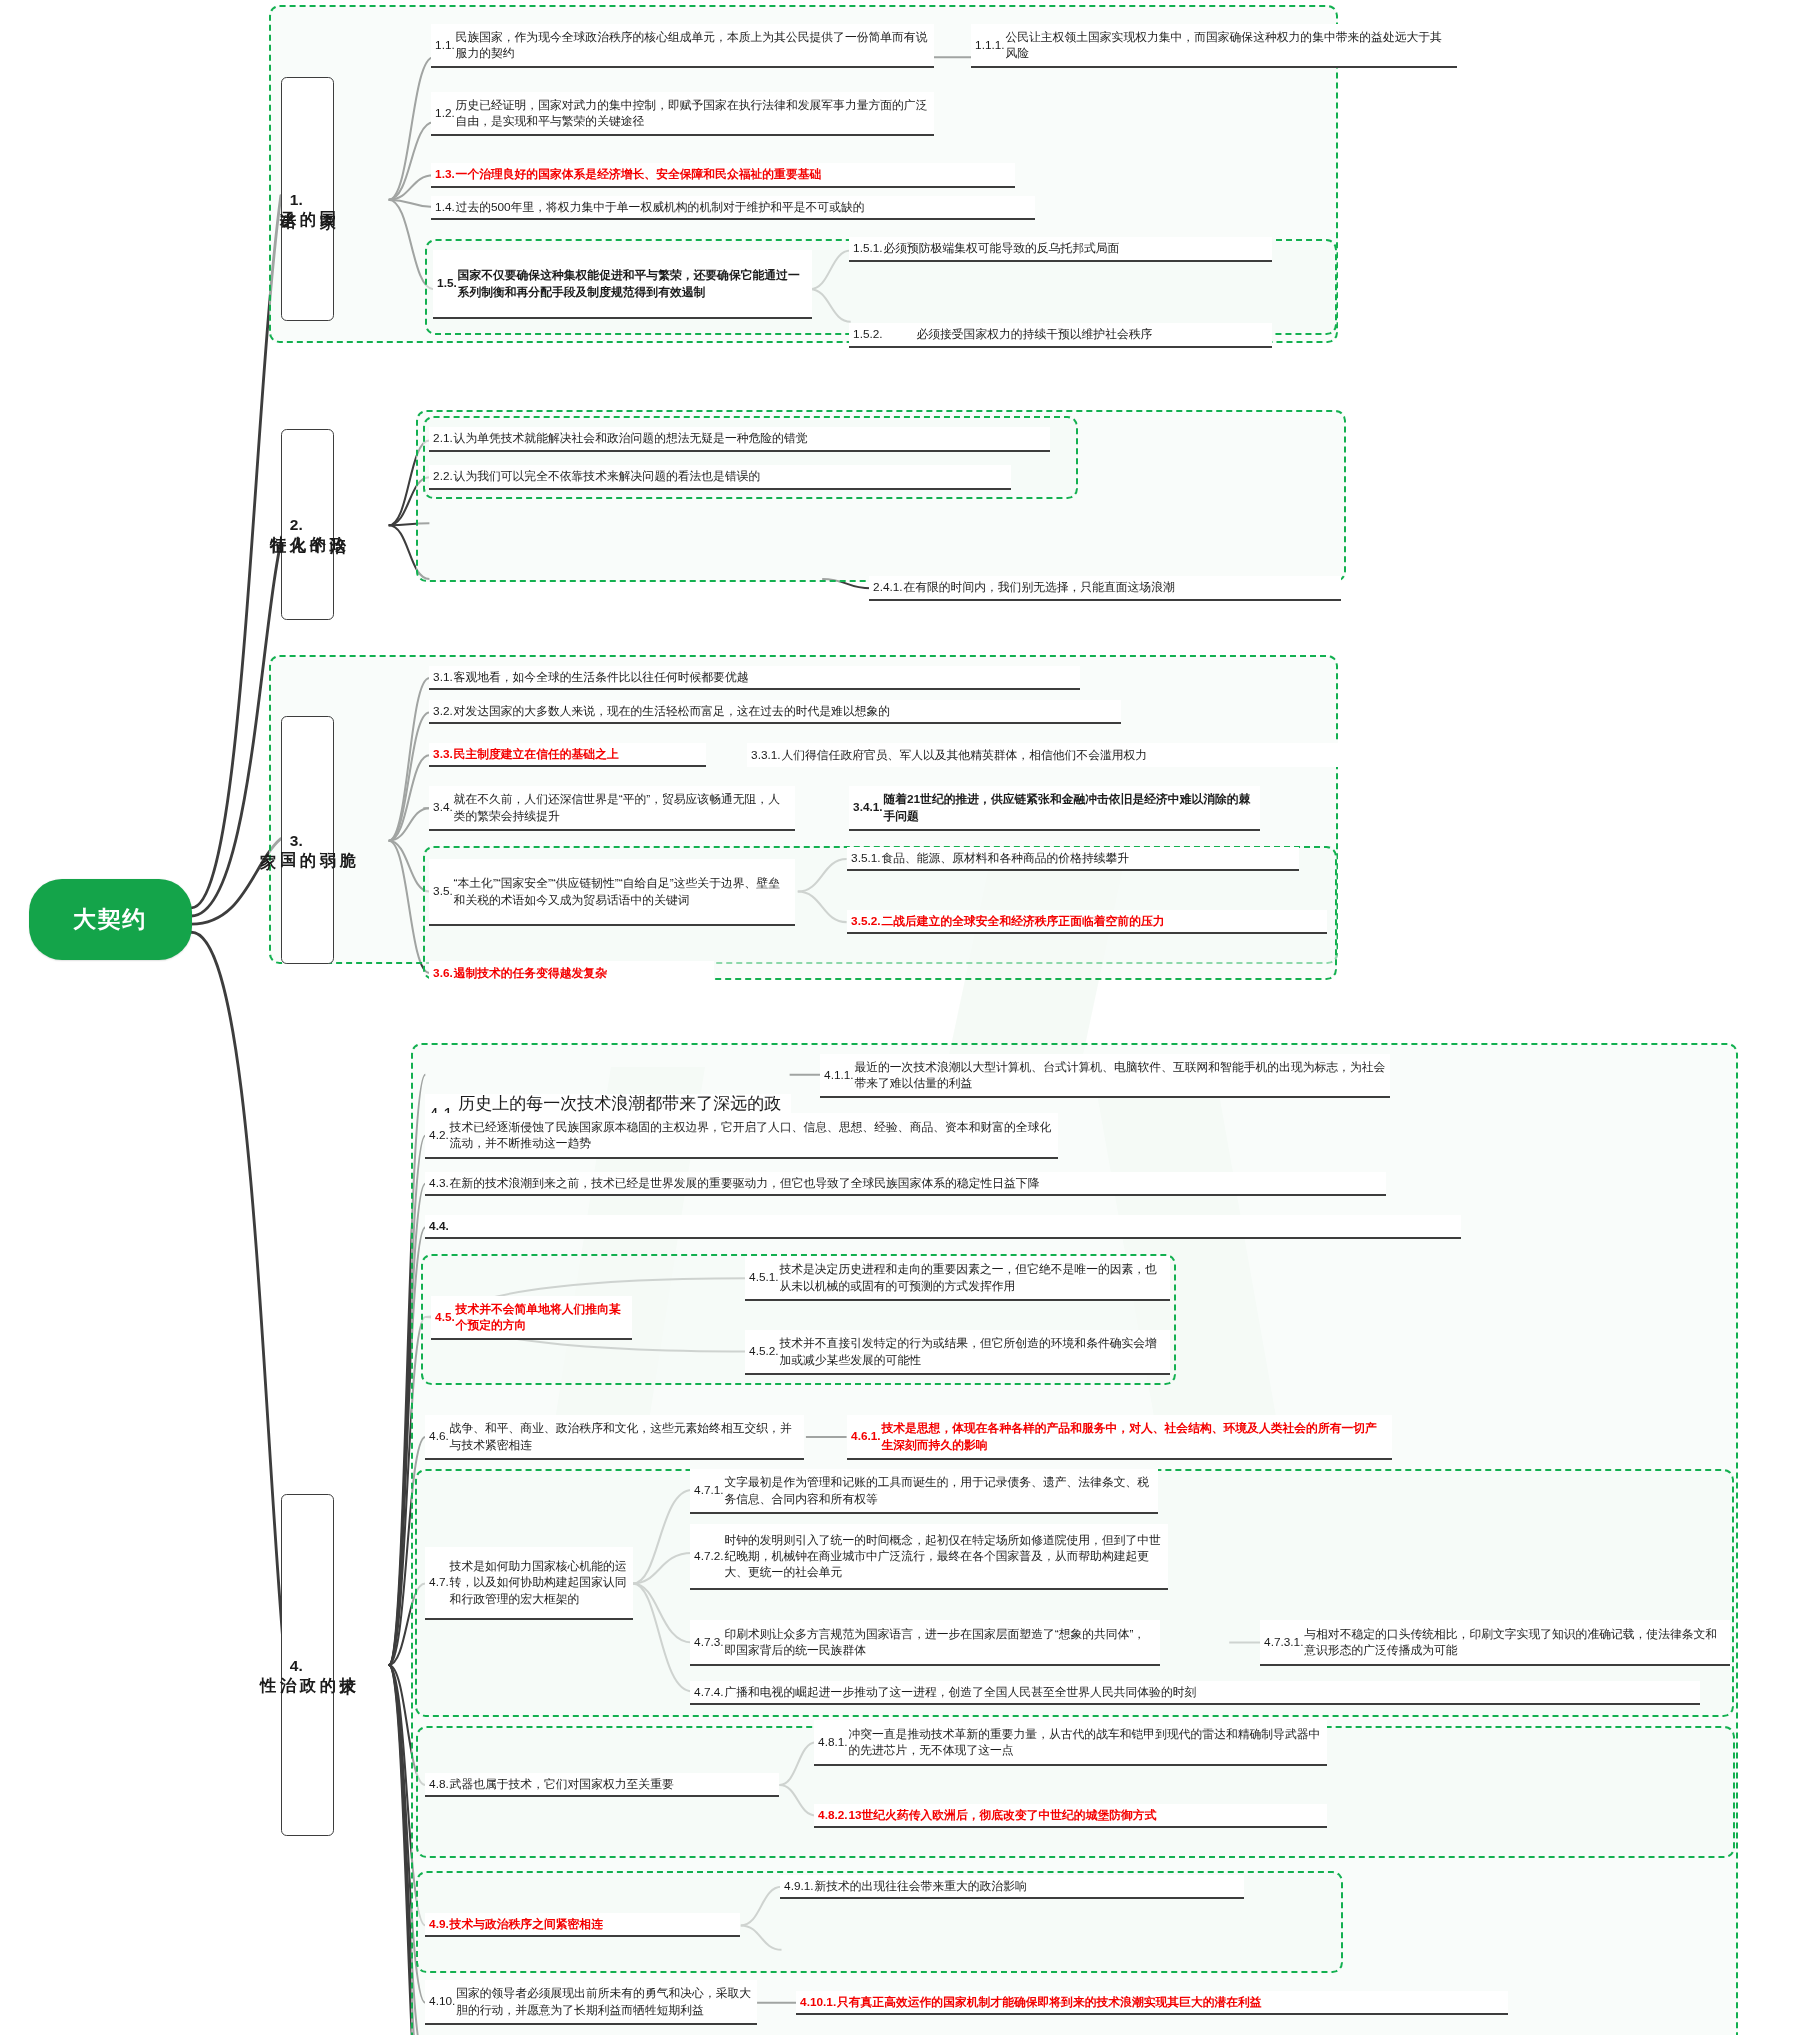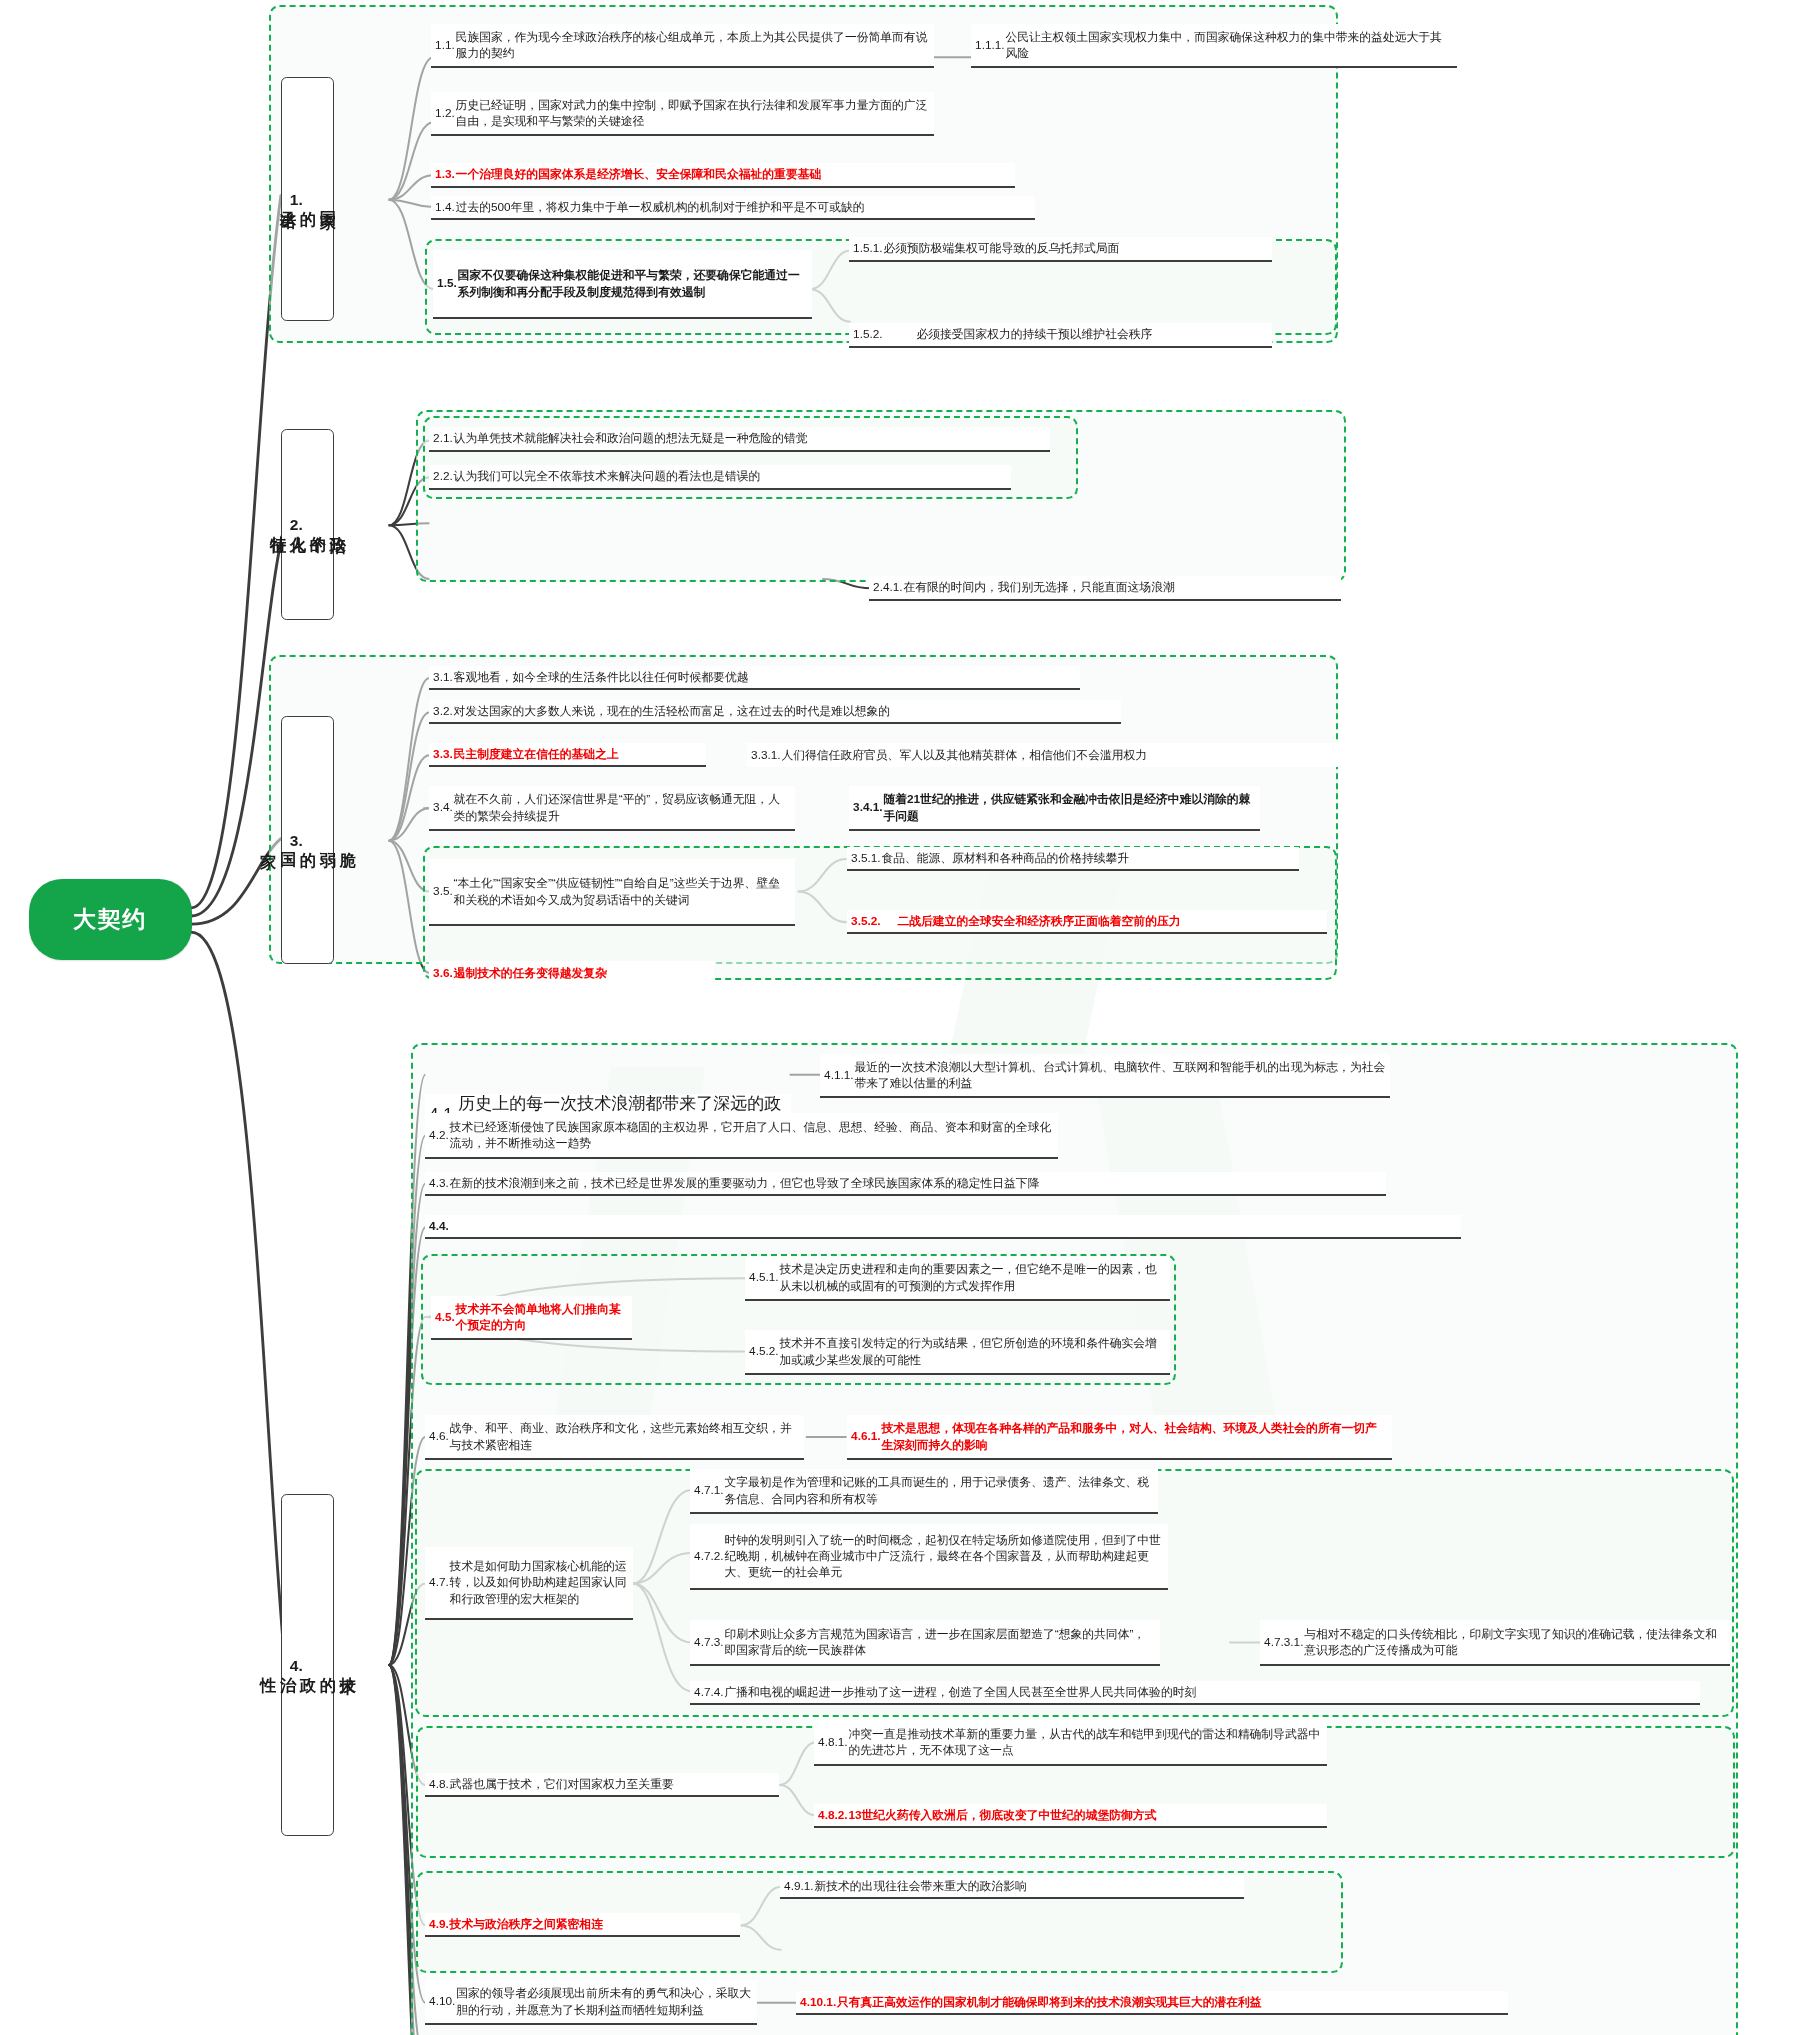--- a/index.html
+++ b/index.html
@@ -278,21 +278,21 @@
   </div>
 
   <div class="node underline" style="left:429px;top:859px;width:366px;height:67px;font-size:11.8px;">
     <span class="num">3.5.</span>
     <span class="txt">“本土化”“国家安全”“供应链韧性”“自给自足”这些关于边界、壁垒和关税的术语如今又成为贸易话语中的关键词</span>
   </div>
   <div class="node underline" style="left:847px;top:847px;width:452px;height:24.4px;font-size:11.8px;">
     <span class="num">3.5.1.</span>
     <span class="txt">食品、能源、原材料和各种商品的价格持续攀升</span>
   </div>
-  <div class="node underline" style="left:847px;top:910px;width:480px;height:24.4px;font-size:11.8px;gap:16px;">
+  <div class="node underline" style="left:847px;top:910px;width:480px;height:24.4px;font-size:11.8px;">
     <span class="num red">3.5.2.</span>
     <span class="txt red">二战后建立的全球安全和经济秩序正面临着空前的压力</span>
   </div>
 
   <div class="node" style="left:429px;top:961px;width:285px;height:24.4px;font-size:11.8px;">
     <span class="num red">3.6.</span>
     <span class="txt red">遏制技术的任务变得越发复杂</span>
   </div>
 
   <div class="node underline" style="left:425px;top:1094px;width:366px;height:44px;font-size:17px;">

